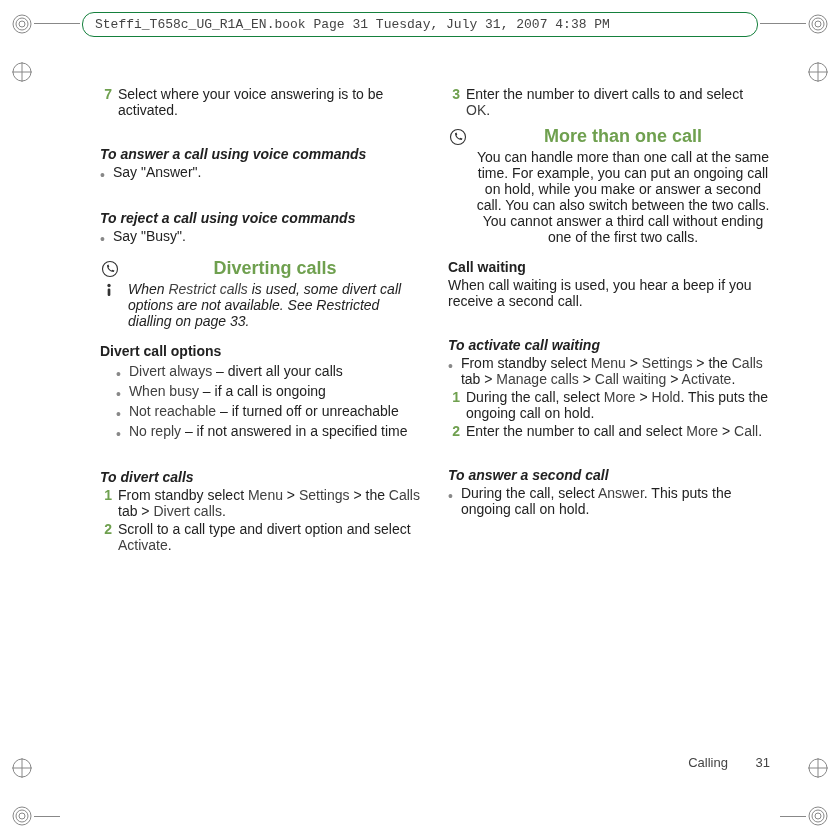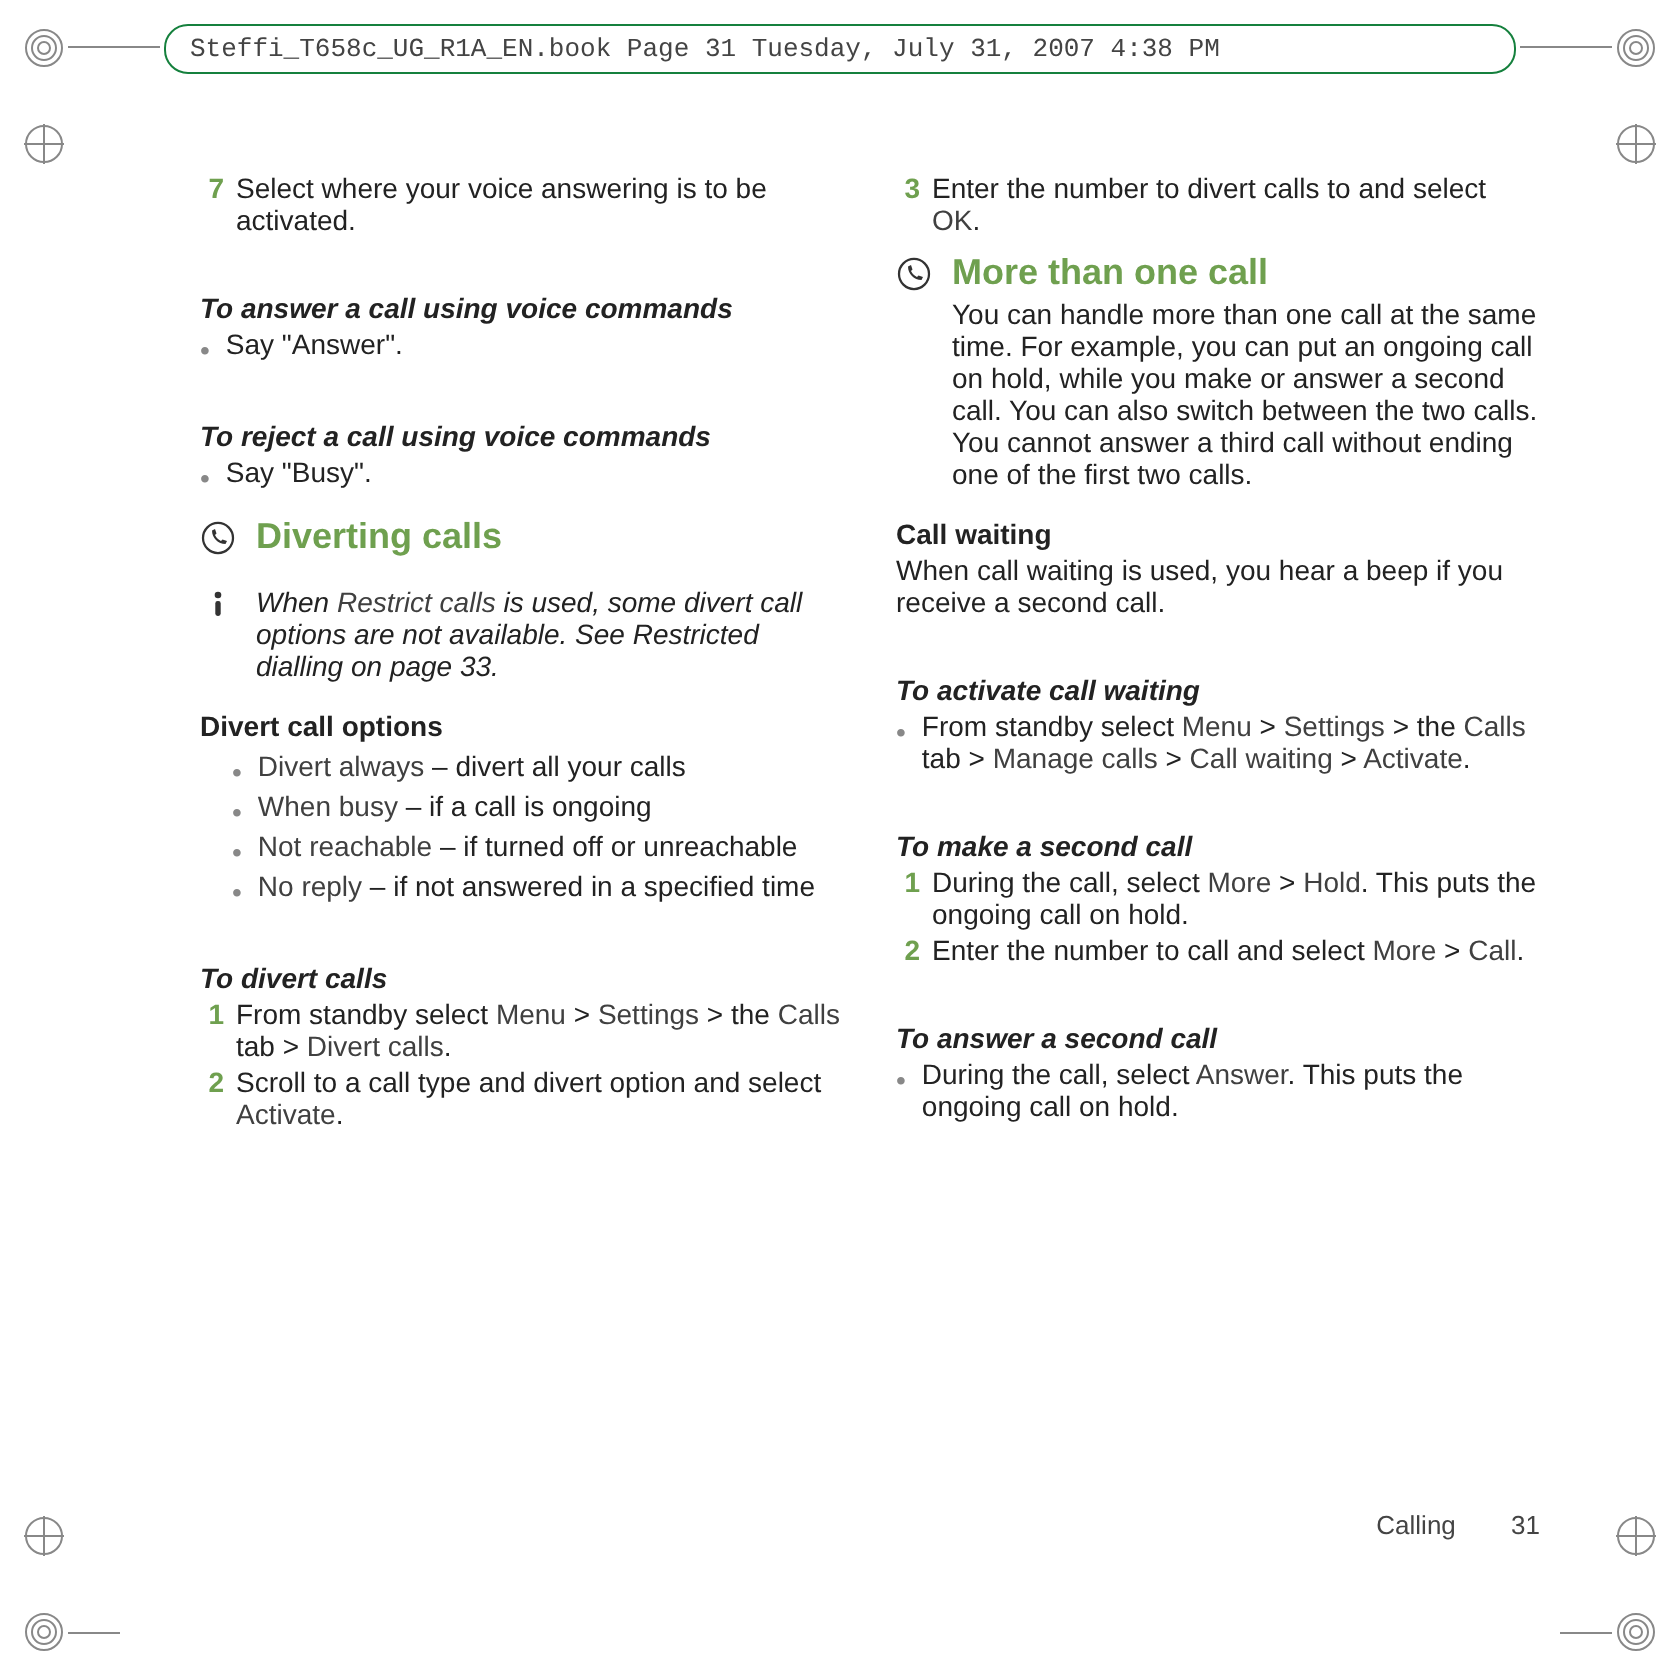--- a/index.html
+++ b/index.html
@@ -105,30 +105,31 @@
     color: #6fa04f;
     font-size: 18px;
     font-weight: bold;
     margin-bottom: 2px;
   }
   .section-row {
     display: flex;
     gap: 8px;
     align-items: flex-start;
     margin-top: 12px;
+    text-align: center;
   }
   .section-row.tight { margin-top: 8px; }
   .icon-cell { width: 20px; flex: none; padding-top: 2px; }
   .section-body { flex: 1; }
   .menu { color: #404040; }
   .note-row {
     display: flex;
     gap: 8px;
     align-items: flex-start;
-    margin-top: 12px;
+    margin-top: 0;
     font-style: italic;
   }
   .note-row .icon-cell { padding-top: 0; }
   .plain-head {
     font-weight: bold;
     margin-top: 14px;
     margin-bottom: 2px;
   }
   .opts-list { padding-left: 16px; margin-top: 4px; }
   .footer {
@@ -306,21 +307,20 @@
       <div>When call waiting is used, you hear a beep if you receive a second call.</div>
 
       <div class="sub-head">To activate call waiting</div>
       <div class="bullet-item">
         <span class="dot">•</span>
         <span class="txt">
           <span>From standby select </span><span class="menu">Menu</span><span> &gt; </span><span class="menu">Settings</span><span> &gt; the </span><span class="menu">Calls</span><span> tab &gt; </span><span class="menu">Manage calls</span><span> &gt; </span><span class="menu">Call waiting</span><span> &gt; </span><span class="menu">Activate</span><span>.</span>
         </span>
       </div>
 
-      <div class="sub-head">To make a second call</div>
       <div class="num-item">
         <span class="num">1</span>
         <span class="txt">
           <span>During the call, select </span><span class="menu">More</span><span> &gt; </span><span class="menu">Hold</span><span>. This puts the ongoing call on hold.</span>
         </span>
       </div>
       <div class="num-item">
         <span class="num">2</span>
         <span class="txt">
           <span>Enter the number to call and select </span><span class="menu">More</span><span> &gt; </span><span class="menu">Call</span><span>.</span>

